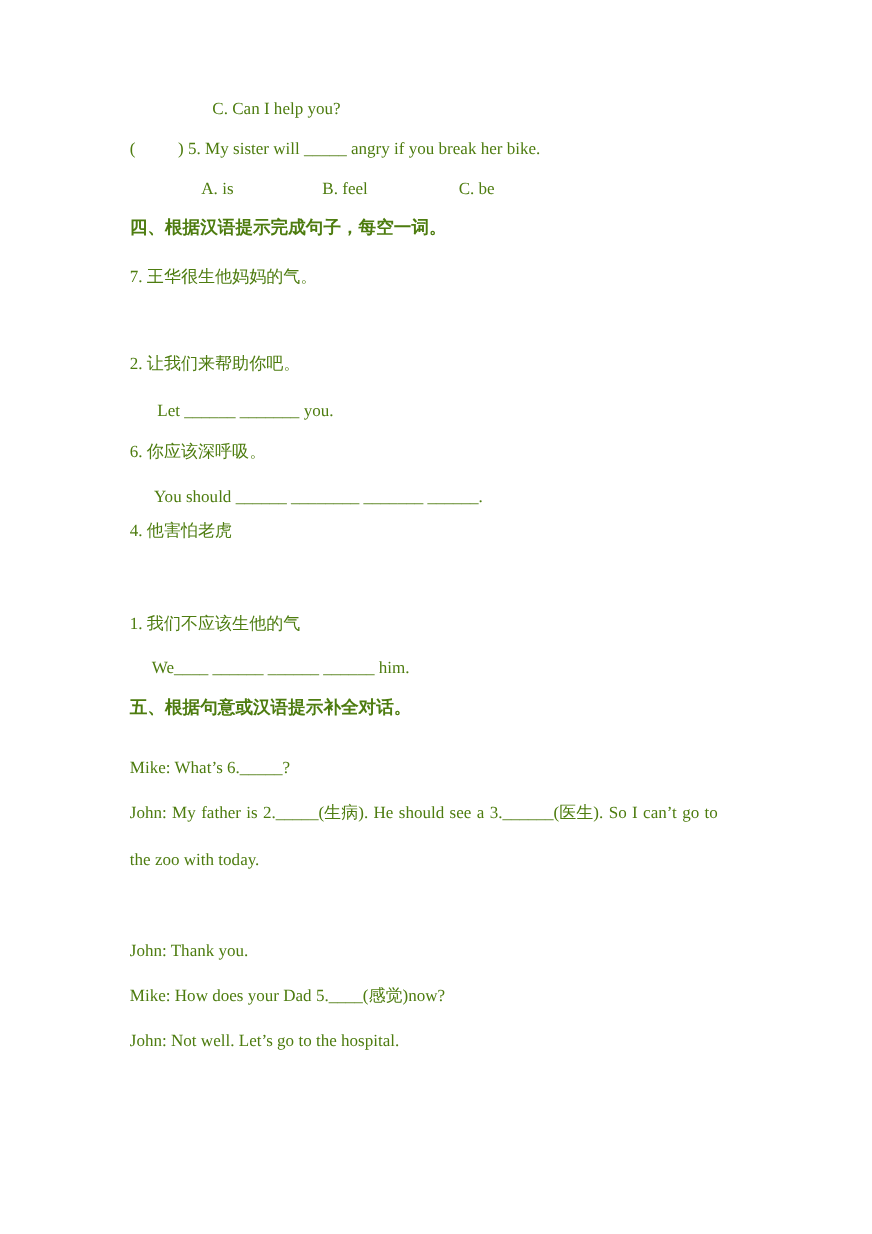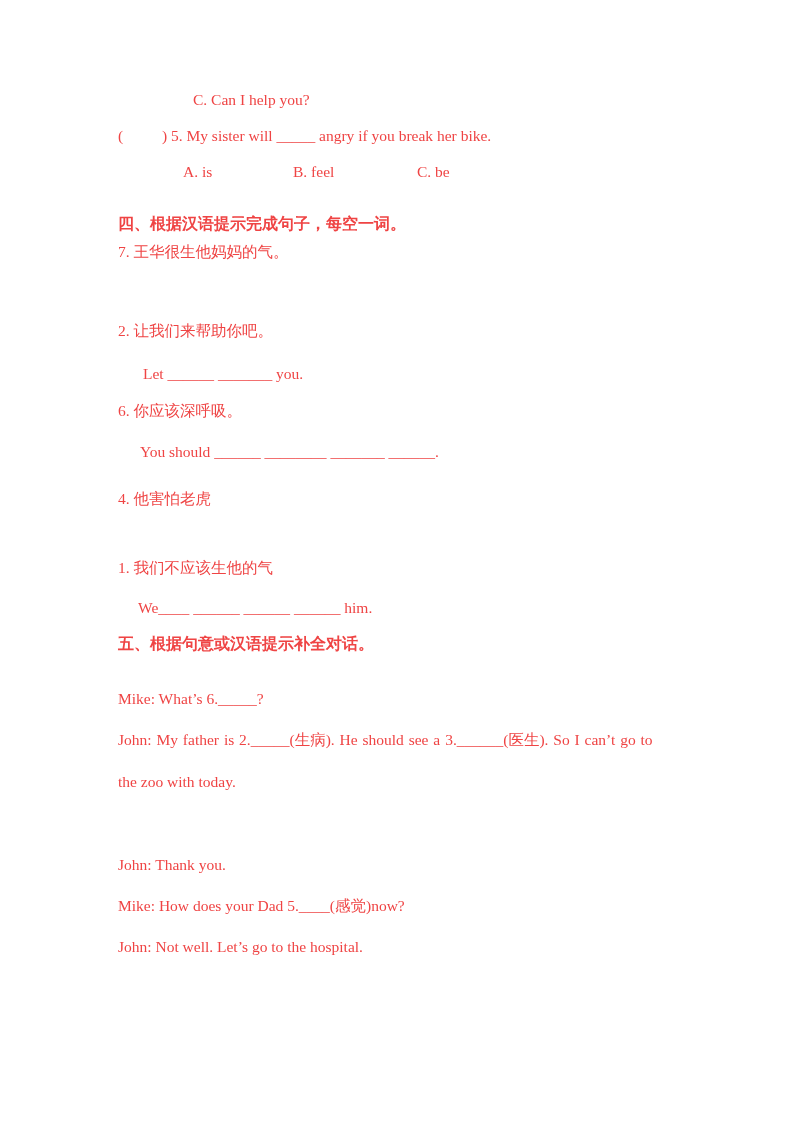--- a/index.html
+++ b/index.html
@@ -14,21 +14,21 @@
     background: #ffffff;
     color: #000000;
     overflow: hidden;
   }
   .ln {
     position: absolute;
     white-space: pre;
     font-family: "Liberation Serif", "DejaVu Serif", serif;
     font-size: 15.5px;
     line-height: 22px;
-    color: #ef4444;
+    color: #4d7c0f;
   }
   .hd {
     font-family: "Liberation Sans", "DejaVu Sans", sans-serif;
     font-weight: bold;
     font-size: 16px;
   }
   .just {
     word-spacing: 1px;
   }
 </style>
@@ -36,31 +36,31 @@
 <body>
 
 <div class="page">
 
   <div class="ln" style="top:89px;  left:193px">C. Can I help you?</div>
   <div class="ln" style="top:125px; left:118px">(          ) 5. My sister will _____ angry if you break her bike.</div>
   <div class="ln" style="top:161px; left:183px">A. is</div>
   <div class="ln" style="top:161px; left:293px">B. feel</div>
   <div class="ln" style="top:161px; left:417px">C. be</div>
 
-  <div class="ln hd" style="top:213px; left:118px">四、根据汉语提示完成句子，每空一词。</div>
+  <div class="ln hd" style="top:197px; left:118px">四、根据汉语提示完成句子，每空一词。</div>
 
   <div class="ln" style="top:241px; left:118px">7. 王华很生他妈妈的气。</div>
 
   <div class="ln" style="top:320px; left:118px">2. 让我们来帮助你吧。</div>
   <div class="ln" style="top:363px; left:143px">Let ______ _______ you.</div>
 
   <div class="ln" style="top:400px; left:118px">6. 你应该深呼吸。</div>
   <div class="ln" style="top:441px; left:140px">You should ______ ________ _______ ______.</div>
 
-  <div class="ln" style="top:488px; left:118px">4. 他害怕老虎</div>
+  <div class="ln" style="top:472px; left:118px">4. 他害怕老虎</div>
 
   <div class="ln" style="top:557px; left:118px">1. 我们不应该生他的气</div>
   <div class="ln hd" style="top:633px; left:118px">五、根据句意或汉语提示补全对话。</div>
 
   <div class="ln" style="top:597px; left:138px">We____ ______ ______ ______ him.</div>
 
   <div class="ln" style="top:688px; left:118px">Mike: What’s 6._____?</div>
   <div class="ln just" style="top:729px; left:118px">John: My father is 2._____(生病). He should see a 3.______(医生). So I can’t go to</div>
   <div class="ln" style="top:771px; left:118px">the zoo with today.</div>
   <div class="ln" style="top:854px; left:118px">John: Thank you.</div>

